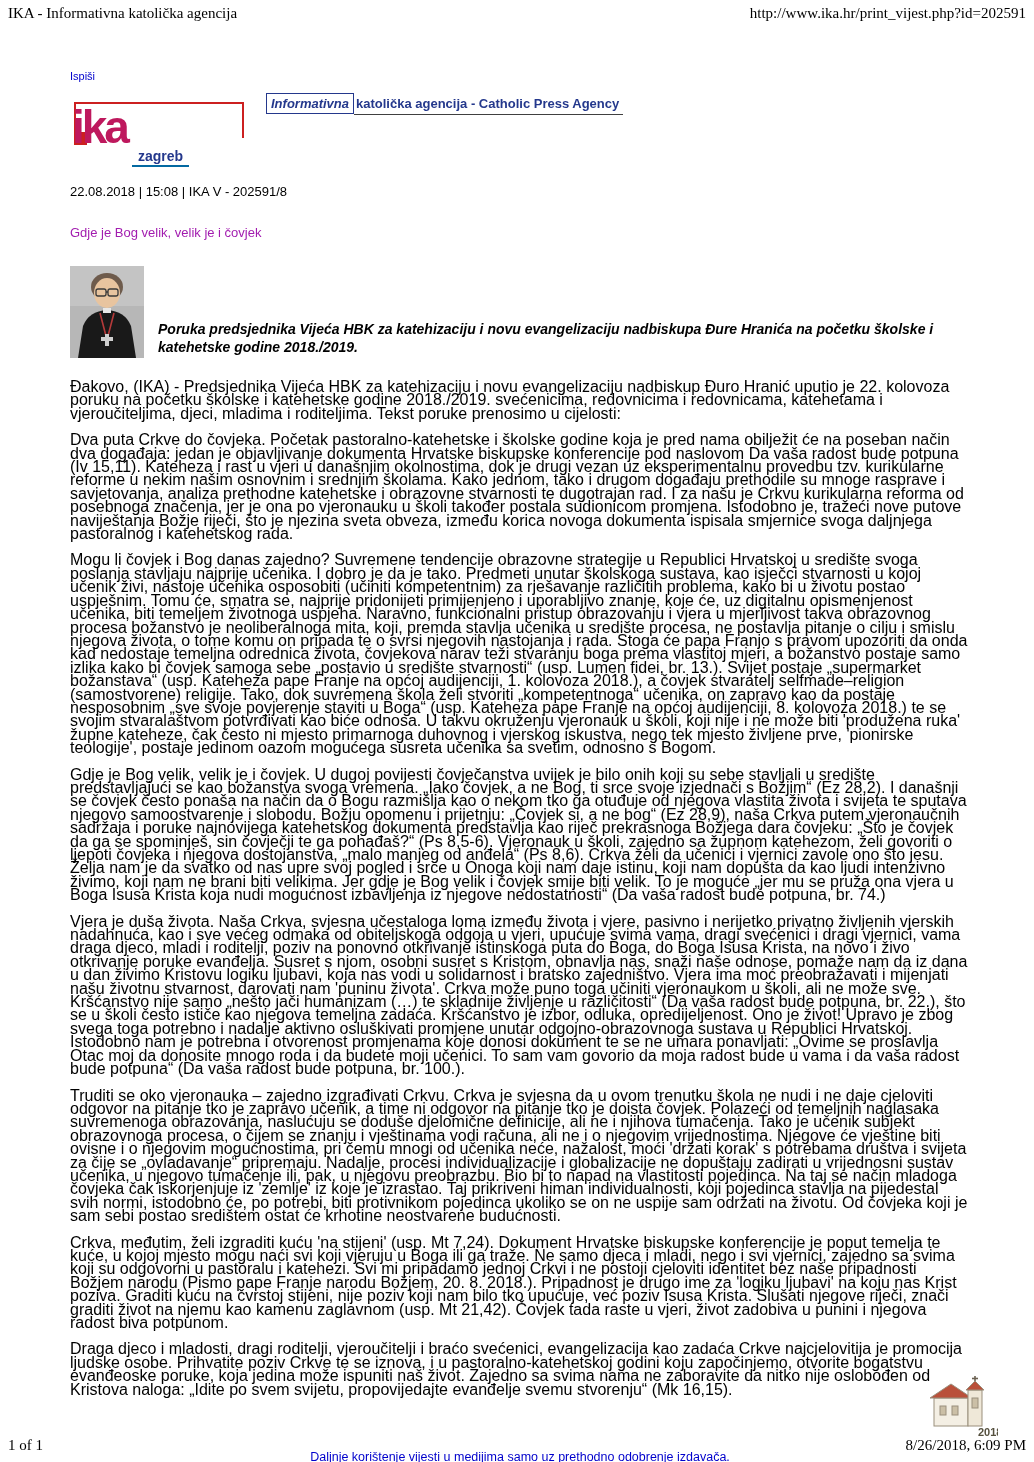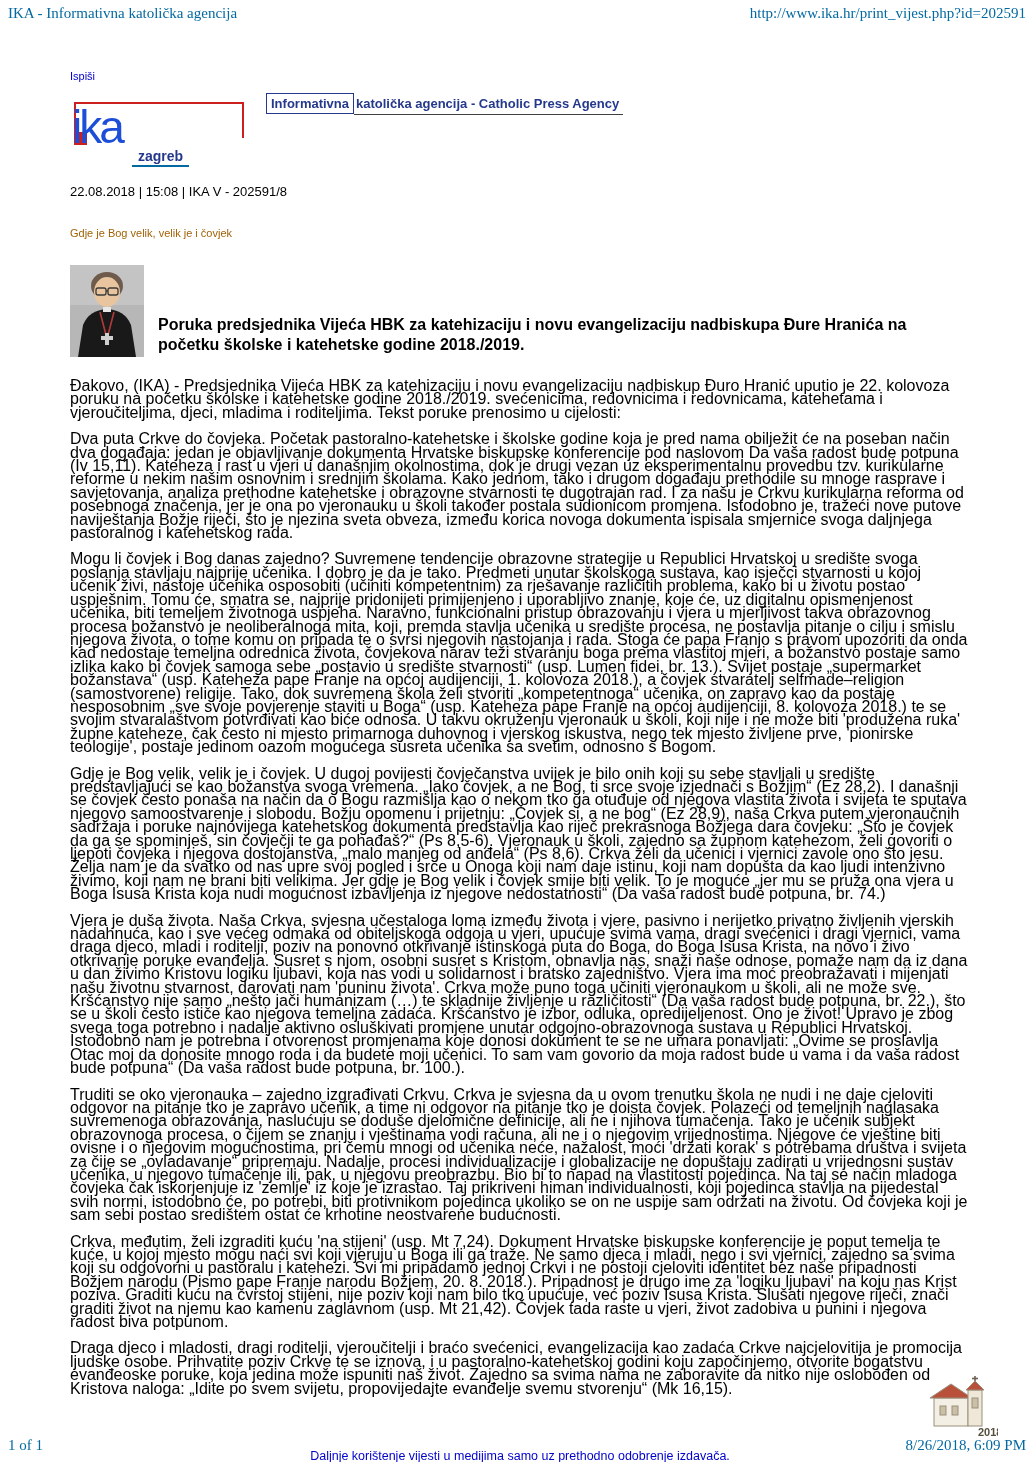--- a/index.html
+++ b/index.html
@@ -9,60 +9,60 @@
     background:#fff;
     font-family:"Liberation Sans","DejaVu Sans",sans-serif;
     color:#000;
     overflow:hidden;
   }
   
   .print-header, .print-footer {
     position:absolute; left:8px; right:8px;
     display:flex; justify-content:space-between;
     font-family:"Liberation Serif","DejaVu Serif",serif;
-    font-size:15px; color:#0369a1;
+    font-size:15px; color:#000000;
   }
   .print-header { top:5px; }
   .print-footer { bottom:8px;align-items:center; }
 
   .content { position:absolute; top:66px; left:70px; width:900px; }
 
   .ispisi-link { color:#0000cc; font-size:11px; text-decoration:none; display:inline-block; }
 
   
   .logo-block { position:relative; height:82px; margin-top:4px; margin-bottom:10px; }
   .logo-red-frame {
     position:absolute; left:4px; top:14px; width:166px; height:34px;
     border-top:2px solid #cc2020; border-left:2px solid #cc2020; border-right:2px solid #cc2020;
   }
   .logo-red-square { position:absolute; left:4px; top:44px; width:13px; height:13px; background:#cc2020; }
   .logo-ika {
     position:absolute; left:2px; top:16px;
-    font-size:46px; font-weight:normal; letter-spacing:-3px; line-height:1;
-    color:#1d4ed8;
+    font-size:46px; font-weight:bold; letter-spacing:-3px; line-height:1;
+    color:#be185d;
   }
   .logo-zagreb {
     position:absolute; left:62px; top:60px;
     font-size:14px; font-weight:bold; color:#24388c;
     border-bottom:2px solid #0369a1; padding:0 6px 1px 6px;
   }
   .logo-tagline {
     position:absolute; left:196px; top:8px;
     font-size:13px; font-weight:bold; color:#24388c; white-space:nowrap;
   }
-  .logo-tagline .boxed { border:1px solid #24388c; padding:2px 4px; }
+  .logo-tagline .boxed { border:1px solid #24388c; padding:2px 4px;font-style:italic; }
   .logo-tagline .underlined { border-bottom:1px solid #404040; padding:2px 4px 3px 2px; }
   .logo-watermark { position:absolute; left:196px; top:32px; width:330px; height:50px; overflow:hidden; }
 
   .meta-line { font-size:13px; margin:14px 0 24px 0; }
-  .article-title { color:#a16207; font-size:11px; text-decoration:none; display:inline-block; margin-bottom:26px; }
+  .article-title { color:#a21caf; font-size:13px; text-decoration:none; display:inline-block; margin-bottom:26px; }
 
   .lead-row { display:flex; align-items:flex-end; gap:14px; margin-bottom:22px; }
   .photo-wrap { flex:0 0 auto; width:74px; height:92px; }
-  .lead-text { font-size:16px; font-weight:bold; line-height:1.25; padding-bottom:2px; }
+  .lead-text { font-size:14px; font-weight:bold; font-style:italic; line-height:1.25; padding-bottom:2px; }
 
   .body-text p { font-size:16px; line-height:13.4px; margin:0 0 13px 0; }
 
   .site-footer { margin-top:52px; text-align:center; color:#0000cc; font-size:12.5px; line-height:1.45; }
 
   .church-logo { position:absolute; right:36px; top:1376px; width:78px; height:64px; }
 
   a { cursor:pointer; }
 </style>
 </head>

